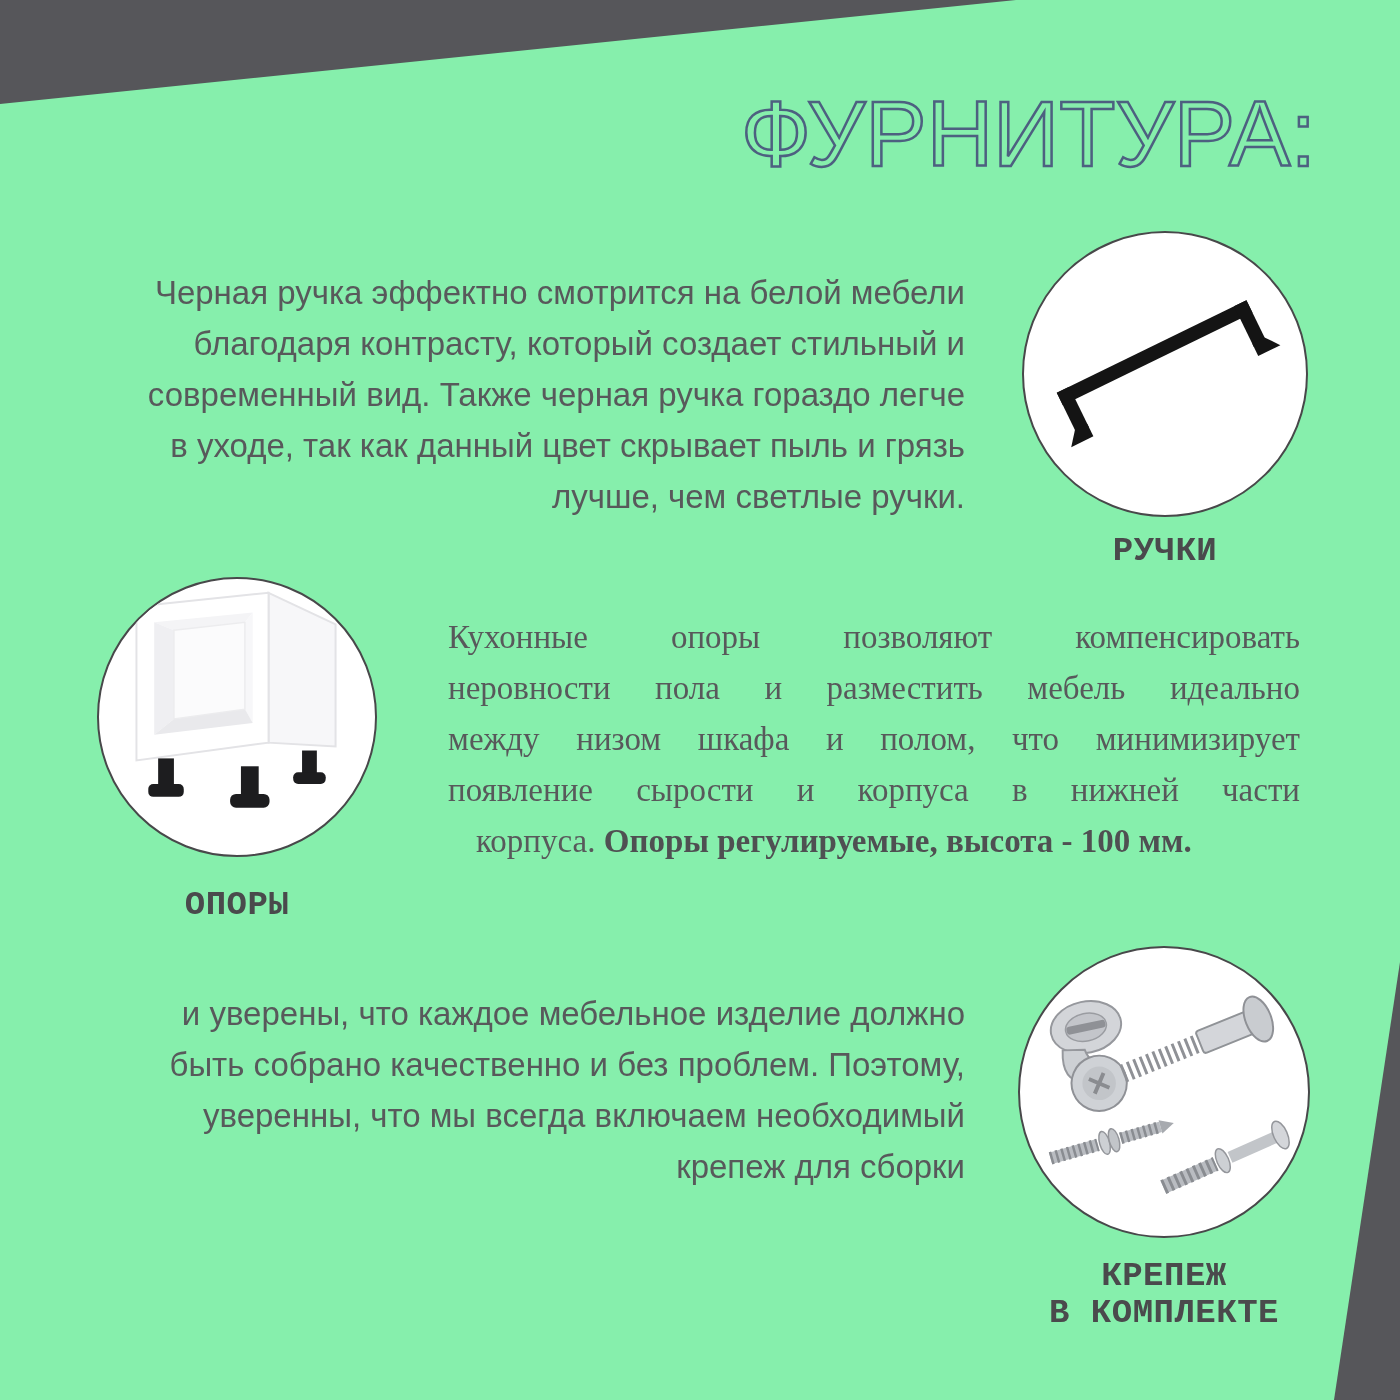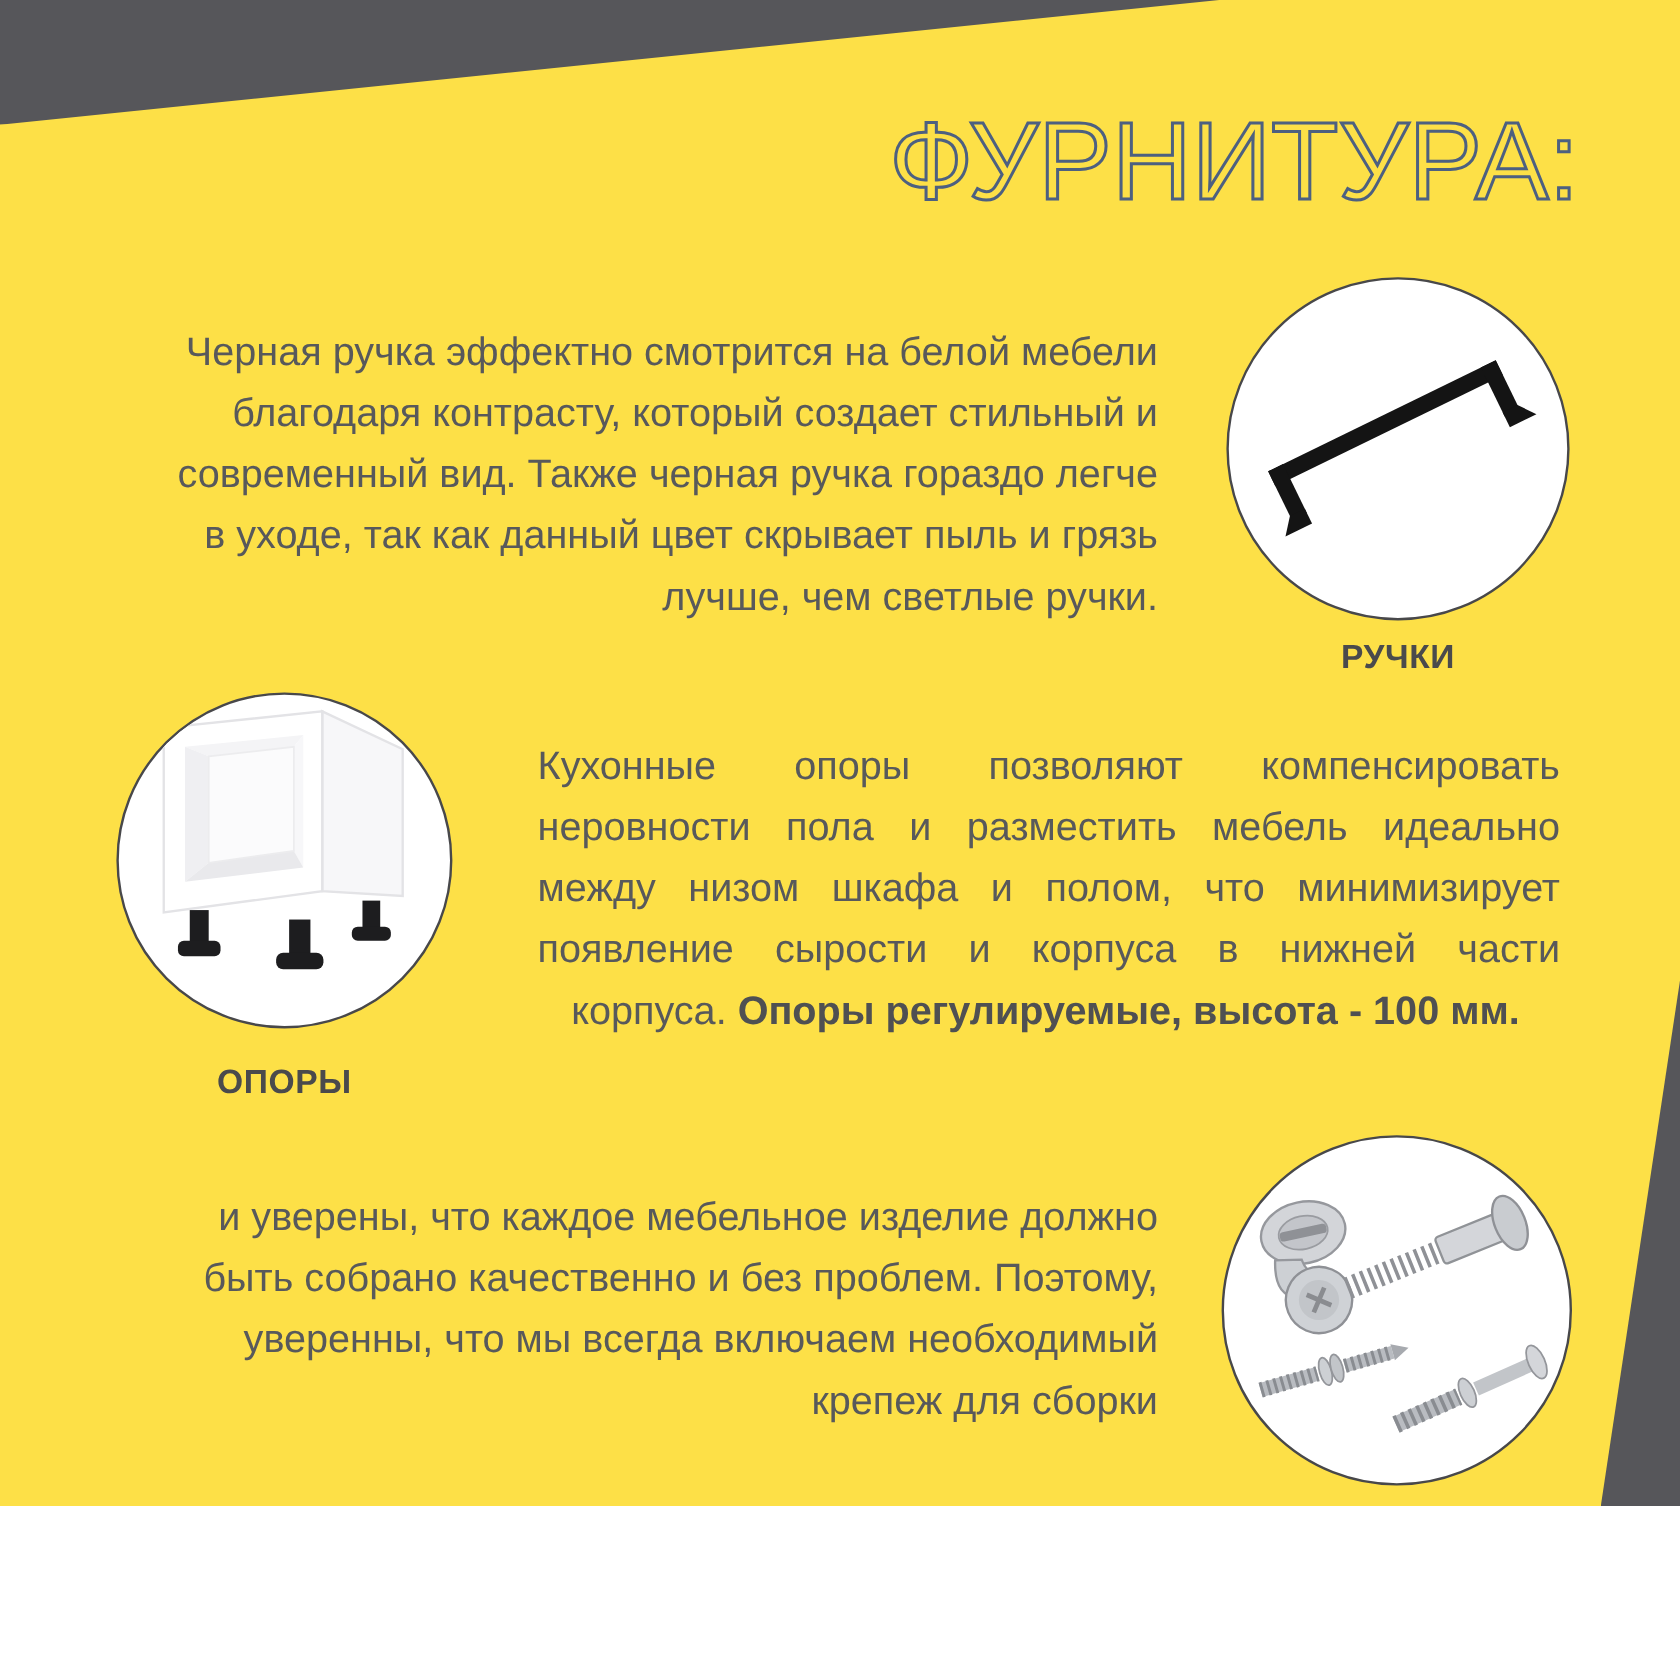--- a/index.html
+++ b/index.html
@@ -1,57 +1,57 @@
 <!DOCTYPE html>
 <html><head>
 <meta charset="utf-8">
 <style>
   * { margin:0; padding:0; box-sizing:border-box; }
   html,body { width:1400px; height:1400px; background:#ffffff; }
   body { font-family:"Liberation Sans", sans-serif; }
-  .page { position:relative; width:1400px; height:1255px; background:#fde047; overflow:hidden; }
+  .page { position:relative; width:1400px; height:1400px; background:#86efac; overflow:hidden; }
 
   
   .corner-top {
     position:absolute; left:0; top:0; width:1016px; height:104px;
     background:#56565A; clip-path:polygon(0 0, 100% 0, 0 100%);
   }
   .corner-bottom {
     position:absolute; right:0; bottom:0; width:66px; height:438px;
     background:#56565A; clip-path:polygon(100% 0, 100% 100%, 0 100%);
   }
 
   
   .title-svg { position:absolute; top:70px; right:80px; }
 
   
   .para { position:absolute; color:#58595B; font-size:33px; }
   .para .line { height:51px; line-height:51px; }
   .para-right { text-align:right; }
   .p1 { left:115px; top:267px; width:850px; }
   .p2 { left:448px; top:612px; width:852px; }
-  .p2 .line { text-align:justify; text-align-last:justify; }
+  .p2 .line { text-align:justify; text-align-last:justify;font-family:Liberation Serif, serif; }
   .p2 .line.last { text-align:justify; text-align-last:left;margin-left:28px; }
   .p3 { left:115px; top:988px; width:850px; }
   .bold { font-weight:bold; color:#4F5052; }
 
   
   .circle {
     position:absolute; border-radius:50%; border:2.5px solid #48484A;
     background:#ffffff; overflow:hidden;
   }
   .circle-handles   { left:1022px; top:231px;  width:286px; height:286px; }
   .circle-supports  { left:97px;   top:577px;  width:280px; height:280px; }
   .circle-fasteners { left:1018px; top:946px;  width:292px; height:292px; }
   .circle svg { display:block; width:100%; height:100%; }
 
   
   .label {
     position:absolute; font-weight:bold; color:#4A4A4C;
-    font-size:28px; letter-spacing:0.5px; text-align:center;
+    font-size:34px; letter-spacing:0.5px; text-align:center;font-family:Liberation Mono, monospace;
   }
   .label-handles   { left:1022px; top:532px;  width:286px; }
   .label-supports  { left:97px;   top:886px;  width:280px; }
   .label-fasteners { left:1018px; top:1258px; width:292px; line-height:37px; }
 </style>
 </head>
 <body>
 
 <div class="page">
 

